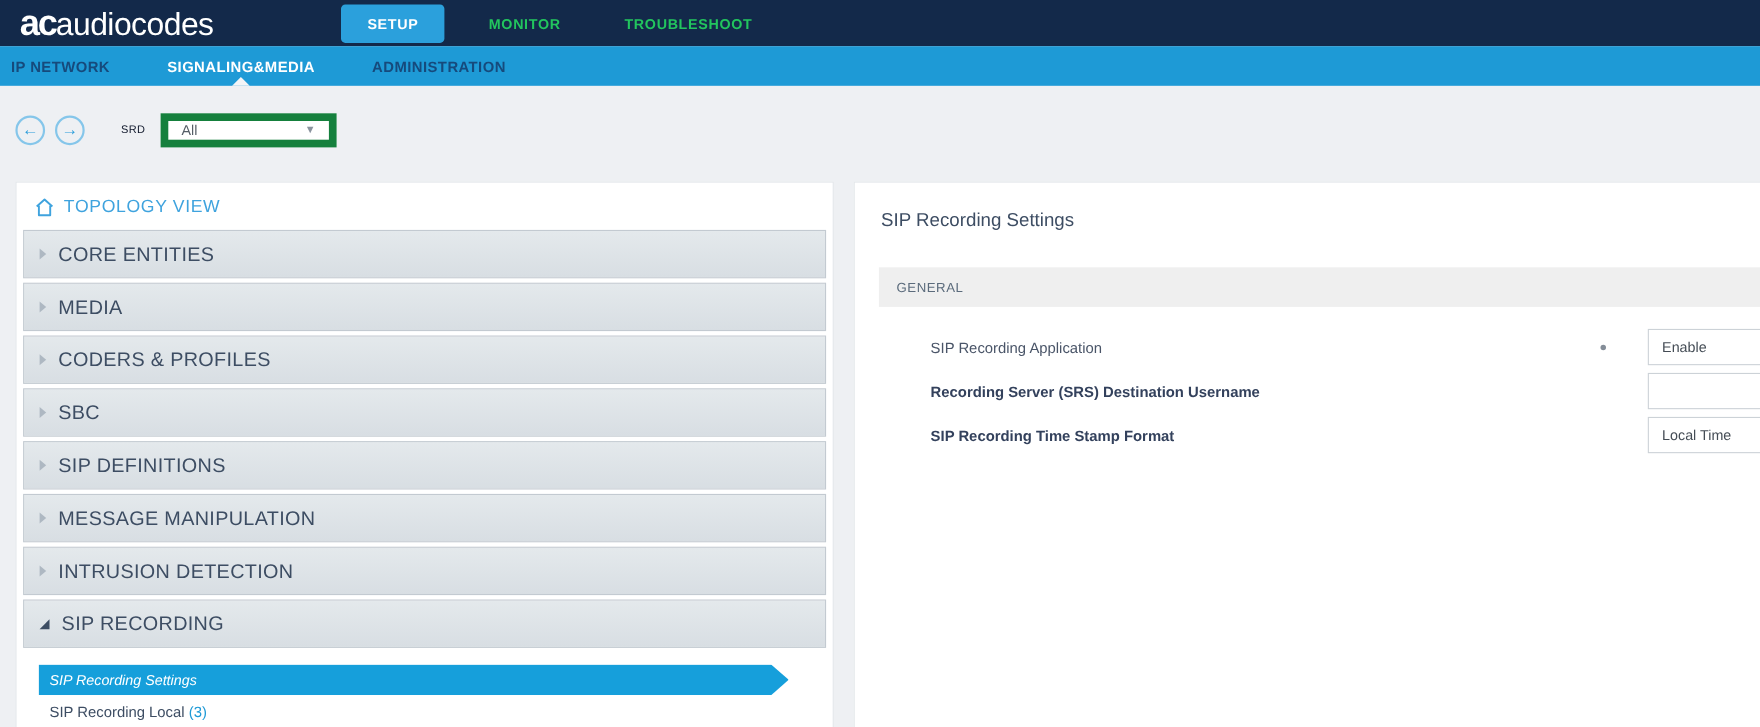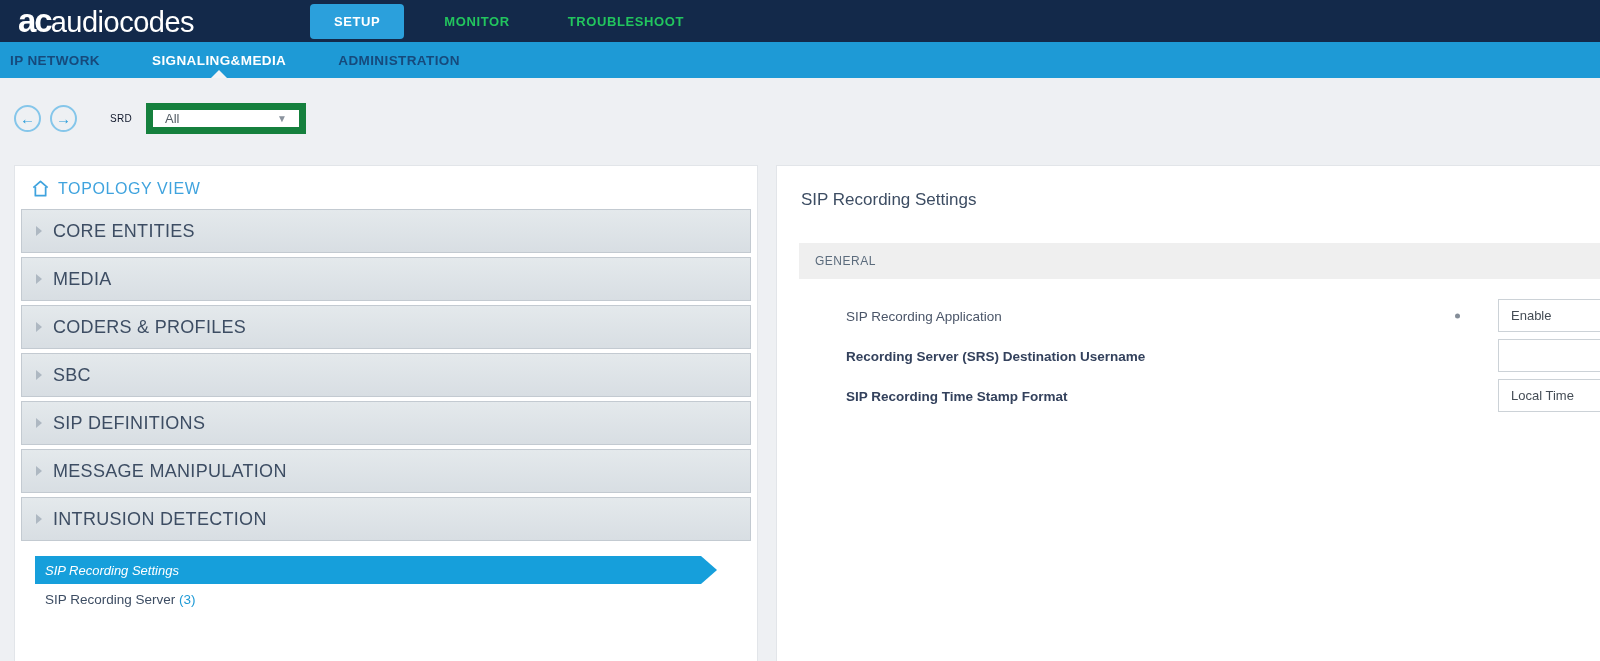--- a/index.html
+++ b/index.html
@@ -184,27 +184,31 @@
       <span class="acc-label">SIP DEFINITIONS</span>
     </div>
     <div class="acc-item">
       <span class="tri-collapsed"></span>
       <span class="acc-label">MESSAGE MANIPULATION</span>
     </div>
     <div class="acc-item">
       <span class="tri-collapsed"></span>
       <span class="acc-label">INTRUSION DETECTION</span>
     </div>
+    <div class="acc-item">
+      <span class="tri-expanded"></span>
+      <span class="acc-label">SIP RECORDING</span>
+    </div>
 
     <div class="sub-list">
       <div class="sub-banner">
         <span>SIP Recording Settings</span>
       </div>
       <div class="sub-item">
-        <span>SIP Recording Server </span><span class="sub-count">(3)</span>
+        <span>SIP Recording Local </span><span class="sub-count">(3)</span>
       </div>
     </div>
   </div>
 </div>
 
 <div class="card right-card">
   <div class="page-title">SIP Recording Settings</div>
 
   <div class="section-bar">GENERAL</div>
 

